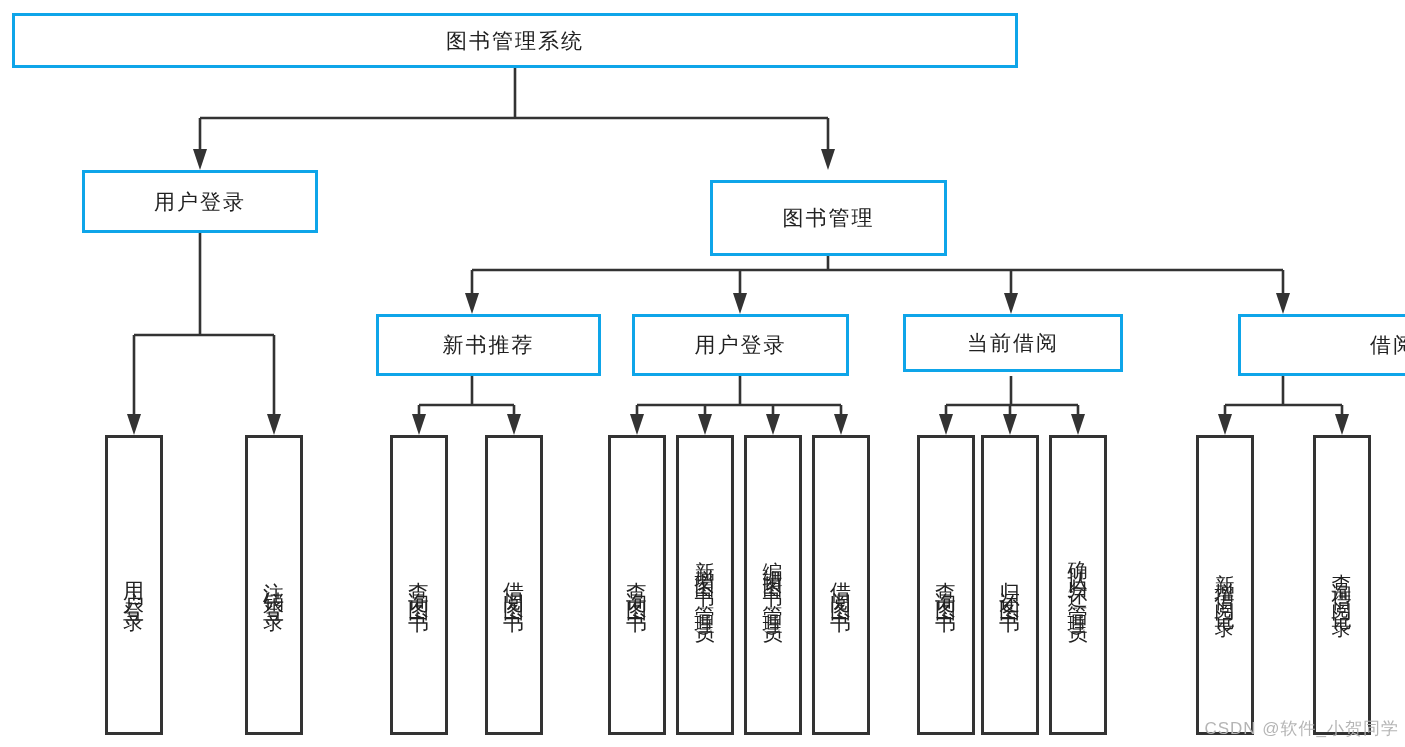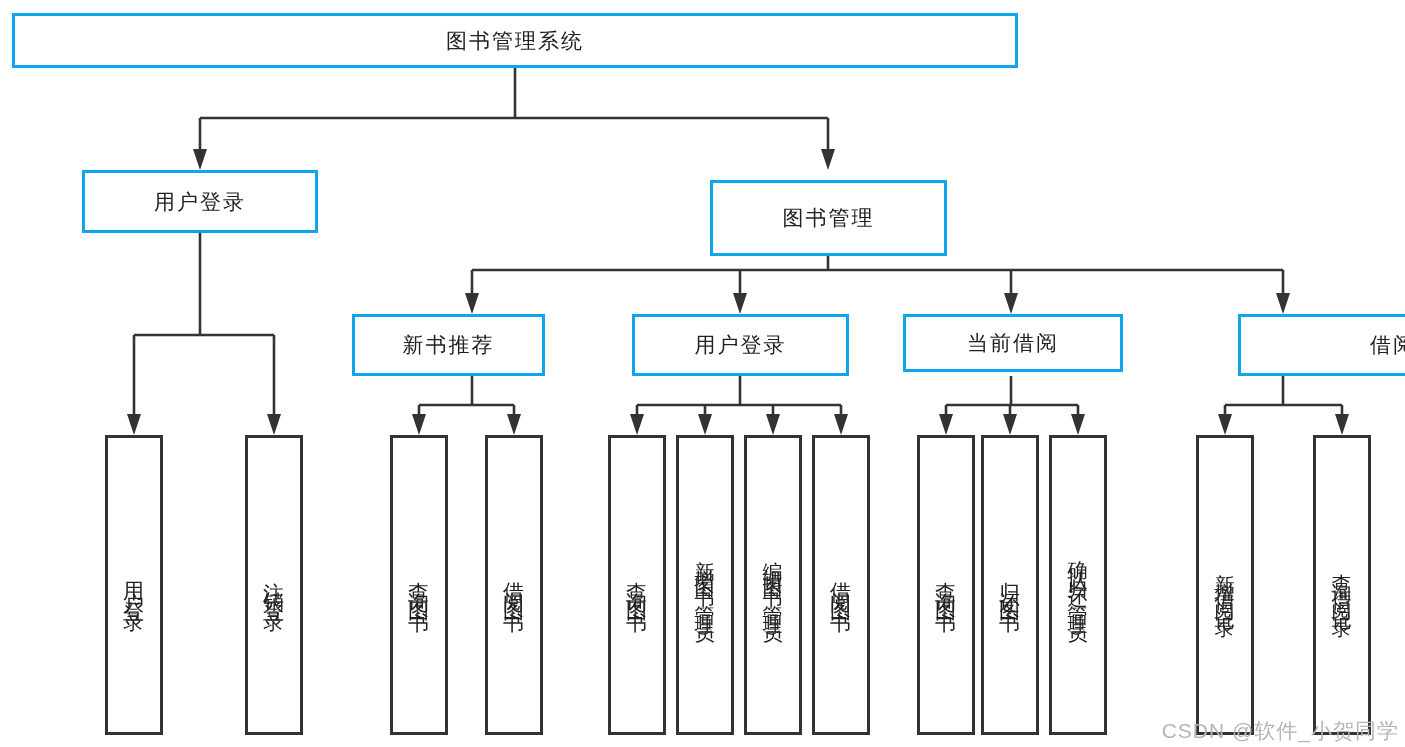--- a/index.html
+++ b/index.html
@@ -66,30 +66,30 @@
     white-space: nowrap;
   }
   .vbox.long span {
     letter-spacing: 9px;
     font-size: 20px;
   }
   #watermark {
     position: absolute;
     right: 6px;
     top: 717px;
-    font-size: 21px;
+    font-size: 17px;
     color: #b5b5b5;
     letter-spacing: 1px;
     z-index: 5;
   }
   
   #box-root        { left: 12px;   top: 13px;  width: 1006px; height: 55px; }
   #box-user-login  { left: 82px;   top: 170px; width: 236px;  height: 63px; }
   #box-book-mgmt   { left: 710px;  top: 170px; width: 237px;  height: 76px; margin-top: 10px; }
-  #box-new-book    { left: 352px;  top: 314px; width: 193px;  height: 62px; }
+  #box-new-book    { left: 376px;  top: 314px; width: 225px;  height: 62px; }
   #box-borrow      { left: 632px;  top: 314px; width: 217px;  height: 62px; }
   #box-current     { left: 903px;  top: 314px; width: 220px;  height: 58px; }
   #box-records     { left: 1238px; top: 314px; width: 227px;  height: 62px; justify-content: flex-end; }
   
   #leaf-1  { left: 105px;  }
   #leaf-2  { left: 245px;  }
   #leaf-3  { left: 390px;  }
   #leaf-4  { left: 485px;  }
   #leaf-5  { left: 608px;  }
   #leaf-6  { left: 676px;  }

